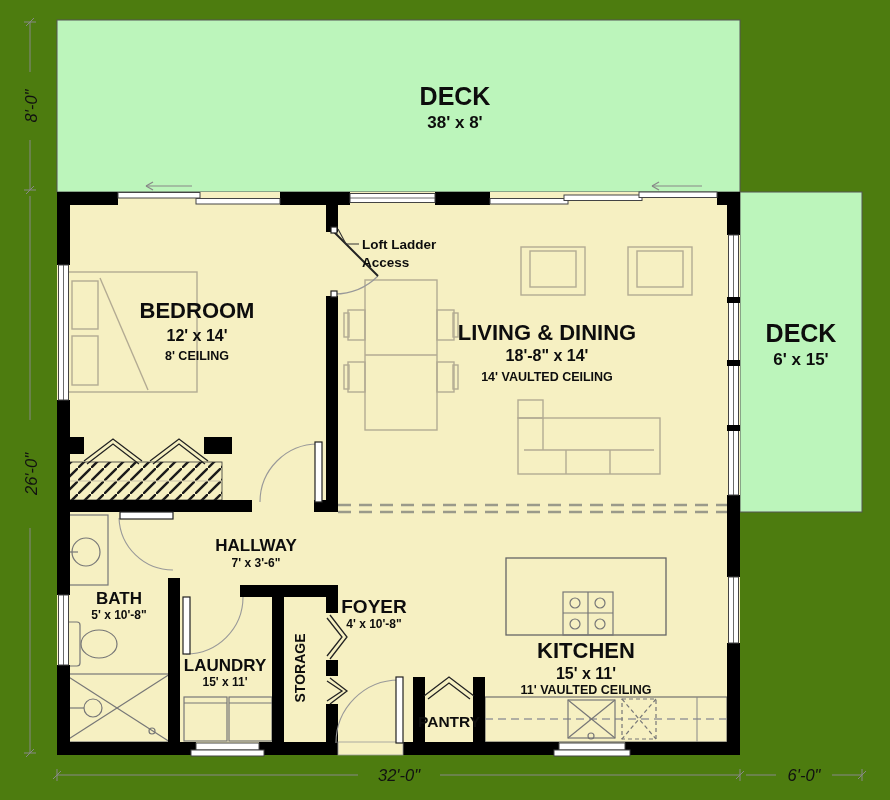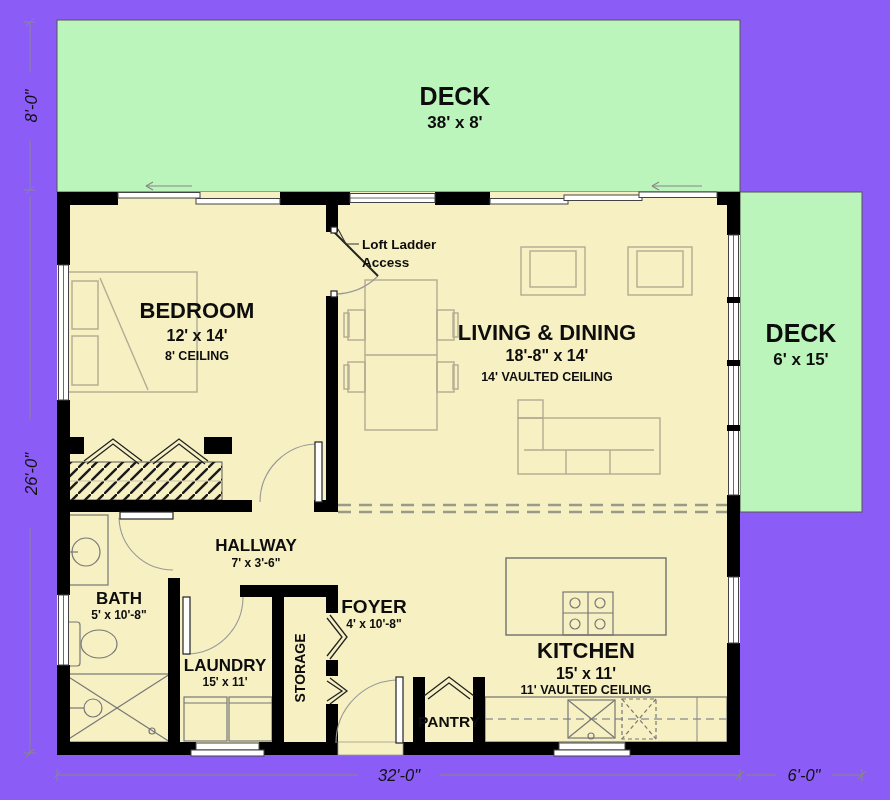--- a/index.html
+++ b/index.html
@@ -1,16 +1,16 @@
 <!DOCTYPE html>
 <html><head>
 <meta charset="utf-8">
 <style>
   html,body{margin:0;padding:0;background:#ffffff;}
-  .stage{position:relative;width:890px;height:800px;background:#8b5cf6;overflow:hidden;}
+  .stage{position:relative;width:890px;height:800px;background:#4d7c0f;overflow:hidden;}
   svg{display:block;}
   text{fill:#0d0d0d;font-family:"Liberation Sans",sans-serif;}
   .room-name{font-size:22px;font-weight:700;text-anchor:middle;}
   .room-size{font-size:16px;font-weight:700;text-anchor:middle;}
   .room-ceiling{font-size:12.5px;font-weight:700;text-anchor:middle;}
   .deck-name{font-size:25px;font-weight:700;text-anchor:middle;}
   .deck-size{font-size:17px;font-weight:700;text-anchor:middle;}
   .minor-name{font-size:17px;font-weight:700;text-anchor:middle;}
   .minor-size{font-size:12px;font-weight:700;text-anchor:middle;}
   .foyer-name{font-size:19px;font-weight:700;text-anchor:middle;}

